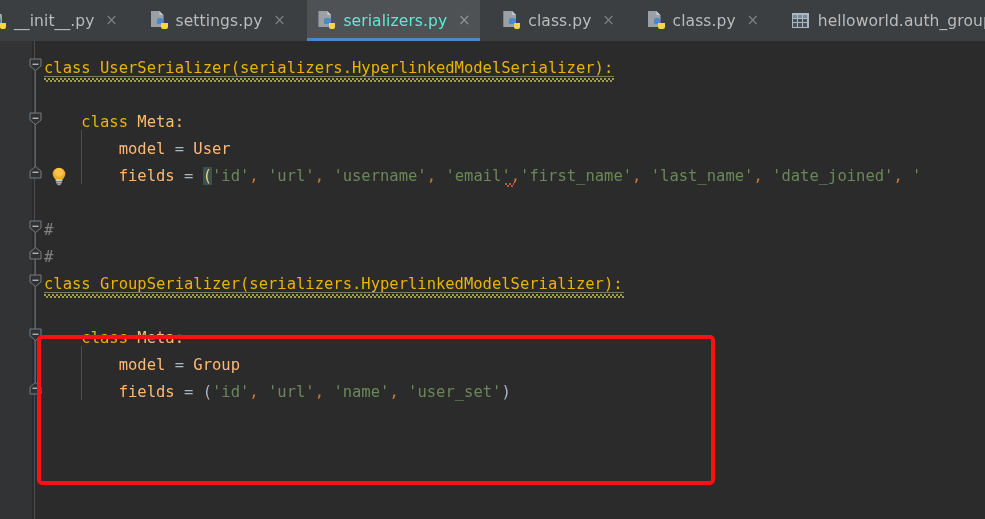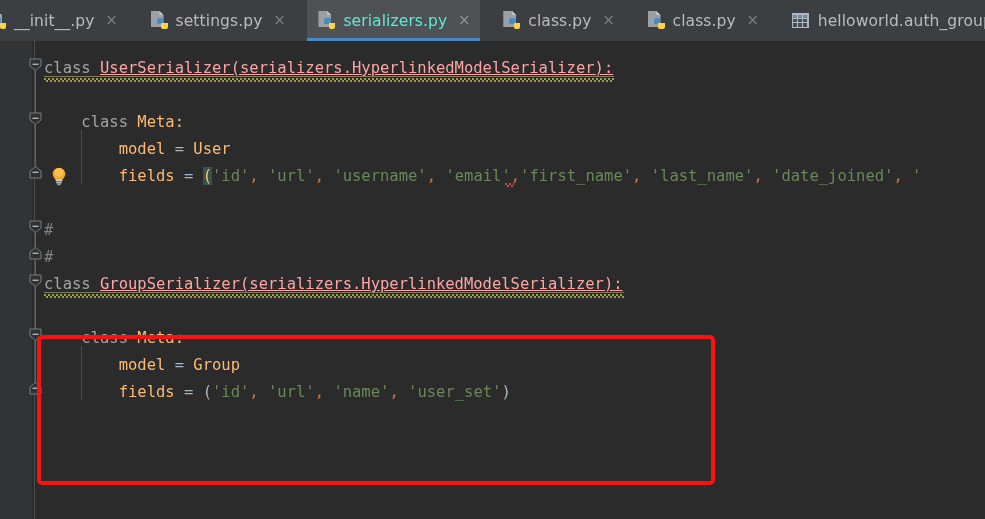--- a/index.html
+++ b/index.html
@@ -122,23 +122,23 @@
   
   .code-layer {
     position: absolute; left: 0; top: 0; width: 985px; height: 478px;
     font-family: "DejaVu Sans Mono", monospace;
     font-size: 15.5px;
     line-height: 27px;
     white-space: pre;
   }
   .line { position: absolute; left: 0; height: 27px; white-space: pre; }
 
-  .kw   { color: #a3a3a3; margin-top: 34px; }
+  .kw   { color: #eab308; margin-top: 34px; }
   .id   { color: #fdba74; }
-  .cls  { color: #fca5a5; text-decoration: underline; }
+  .cls  { color: #eab308; }
   .str  { color: #6a8759; }
   .cm   { color: #808080; }
   .op   { color: #a9b7c6; }
   .comma{ color: #cc7832; }
   .brk-hl { background: #3b514d; color: #ffc66d; }
   .squiggle {
     position: absolute; height: 4px;
     background-image:
       linear-gradient(45deg, transparent 42%, #a5a54b 42%, #a5a54b 58%, transparent 58%),
       linear-gradient(-45deg, transparent 42%, #a5a54b 42%, #a5a54b 58%, transparent 58%);

